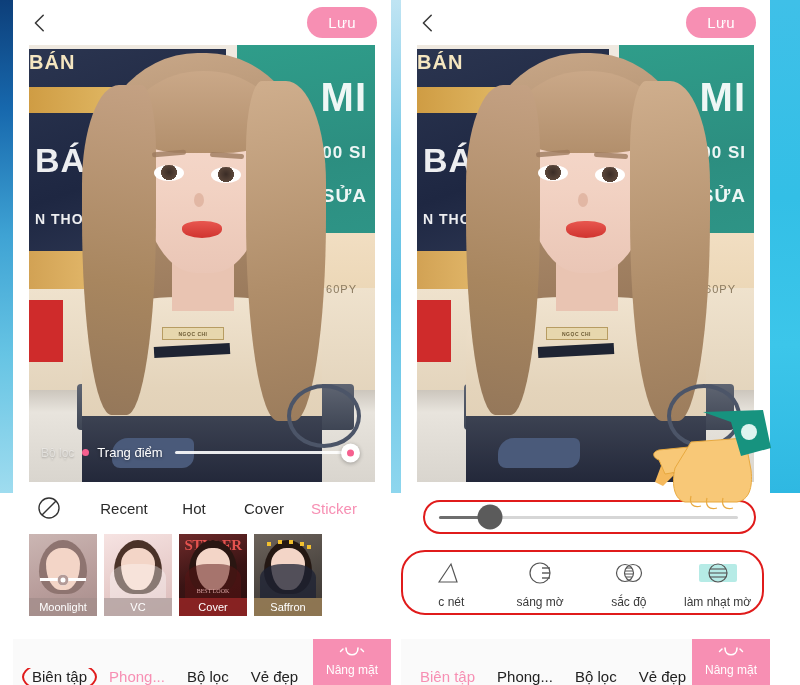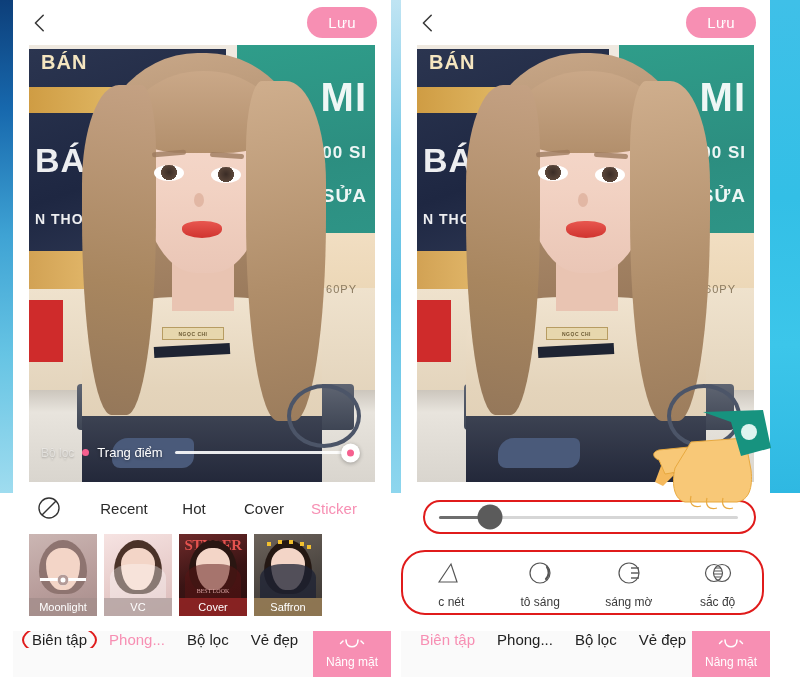--- a/index.html
+++ b/index.html
@@ -110,21 +110,21 @@
   .ph-obj2 {
     position:absolute; right:4%; bottom:34px; width:74px; height:64px;
     border:4px solid #4c5568; border-radius:50%; background:transparent;
   }
   .ph-text {
     position:absolute; color:rgba(255,255,255,.92);
     font-family:"Liberation Sans", sans-serif;
     font-weight:700; letter-spacing:1px; white-space:nowrap;
     pointer-events:none;
   }
-  .ph-t1 { left:12px;  top:6px;  font-size:20px; color:#f5e6c0; }
+  .ph-t1 { left:0;  top:6px;  font-size:20px; color:#f5e6c0; }
   .ph-t2 { left:6px;  top:96px; font-size:34px; }
   .ph-t3 { left:6px;  top:166px;font-size:14px; }
   .ph-t4 { right:8px; top:30px; font-size:40px; }
   .ph-t5 { right:8px; top:98px; font-size:17px; }
   .ph-t6 { right:8px; top:140px;font-size:19px; }
   .ph-t7 { right:18px;top:238px;font-size:11px; color:#8b7a5f; font-weight:400;}
 
   
   .person { position:absolute; left:50%; transform:translateX(-50%); bottom:0; width:252px; height:100%; }
   .hair-back {
@@ -290,22 +290,22 @@
     background: rgba(0,0,0,.12);
   }
   .s1 .sticker-label { background: rgba(202,130,145,.85); }
   .s2 .sticker-label { background: rgba(181,164,163,.85); }
   .s3 .sticker-label { background: rgba(164,142,140,.85); }
   .s4 .sticker-label { background: rgba(150,38,38,.85); }
   .s5 .sticker-label { background: rgba(150,124,85,.9); }
 
   
   .tabbar {
-    position:absolute; left:0; right:0; bottom:8px; height:46px;
-    display:flex; align-items:flex-start; background:#fafafa;
+    position:absolute; left:0; right:0; bottom:0; height:46px;
+    display:flex; align-items:flex-end; background:#fafafa;
   }
   .tabs {
     flex:1; display:flex; align-items:center; gap:0; overflow:hidden;
     padding-left: 8px;
   }
   .tab {
     font-size:15px; color:#222; white-space:nowrap; cursor:pointer;
     padding: 0 11px;
     position:relative;
   }
@@ -581,29 +581,20 @@
 
         <div class="tool">
           <span class="tool-ico">
             <svg width="30" height="30" viewBox="0 0 30 30">
               <path d="M3 24 L15 6 L21 24 Z" fill="none" stroke="#555" stroke-width="1.2"></path>
             </svg>
           </span>
           <span class="tool-label">c nét</span>
         </div>
 
-        <div class="tool">
-          <span class="tool-ico">
-            <svg width="30" height="30" viewBox="0 0 30 30">
-              <circle cx="15" cy="15" r="10" fill="none" stroke="#555" stroke-width="1.2"></circle>
-              <path d="M22 9 A10 10 0 0 1 21 21" fill="none" stroke="#555" stroke-width="2.2" stroke-linecap="round"></path>
-            </svg>
-          </span>
-          <span class="tool-label">tô sáng</span>
-        </div>
 
         <div class="tool">
           <span class="tool-ico">
             <svg width="30" height="30" viewBox="0 0 30 30">
               <circle cx="15" cy="15" r="10" fill="none" stroke="#555" stroke-width="1.2"></circle>
               <line x1="17" y1="10" x2="25" y2="10" stroke="#555" stroke-width="1.4"></line>
               <line x1="17" y1="15" x2="25" y2="15" stroke="#555" stroke-width="1.4"></line>
               <line x1="17" y1="20" x2="25" y2="20" stroke="#555" stroke-width="1.4"></line>
             </svg>
           </span>
@@ -618,20 +609,31 @@
               <circle cx="19" cy="15" r="8.5" fill="none" stroke="#555" stroke-width="1.2"></circle>
               <line x1="12" y1="10" x2="18" y2="10" stroke="#555" stroke-width="1"></line>
               <line x1="11" y1="13" x2="19" y2="13" stroke="#555" stroke-width="1"></line>
               <line x1="11" y1="16" x2="19" y2="16" stroke="#555" stroke-width="1"></line>
               <line x1="12" y1="19" x2="18" y2="19" stroke="#555" stroke-width="1"></line>
             </svg>
           </span>
           <span class="tool-label">sắc độ</span>
         </div>
 
+        <div class="tool">
+          <span class="tool-ico hl">
+            <svg width="30" height="30" viewBox="0 0 30 30">
+              <circle cx="15" cy="15" r="9" fill="none" stroke="#555" stroke-width="1.2"></circle>
+              <line x1="7" y1="11" x2="23" y2="11" stroke="#555" stroke-width="1.1"></line>
+              <line x1="6" y1="15" x2="24" y2="15" stroke="#555" stroke-width="1.1"></line>
+              <line x1="7" y1="19" x2="23" y2="19" stroke="#555" stroke-width="1.1"></line>
+            </svg>
+          </span>
+          <span class="tool-label">làm nhạt mờ</span>
+        </div>
       </div>
     </div>
 
     <div class="tabbar">
       <div class="tabs">
         <div class="tab active">Biên tập</div>
         <div class="tab">Phong...</div>
         <div class="tab">Bộ lọc</div>
         <div class="tab">Vẻ đẹp</div>
 

